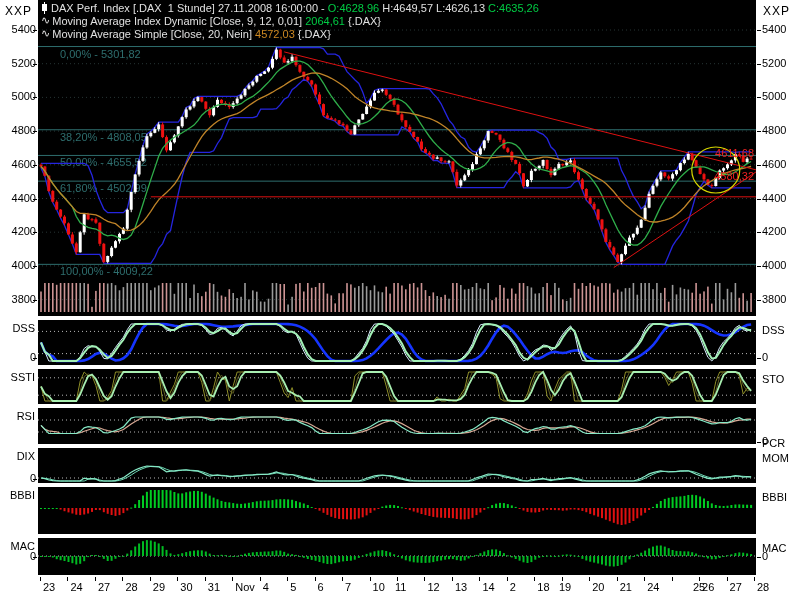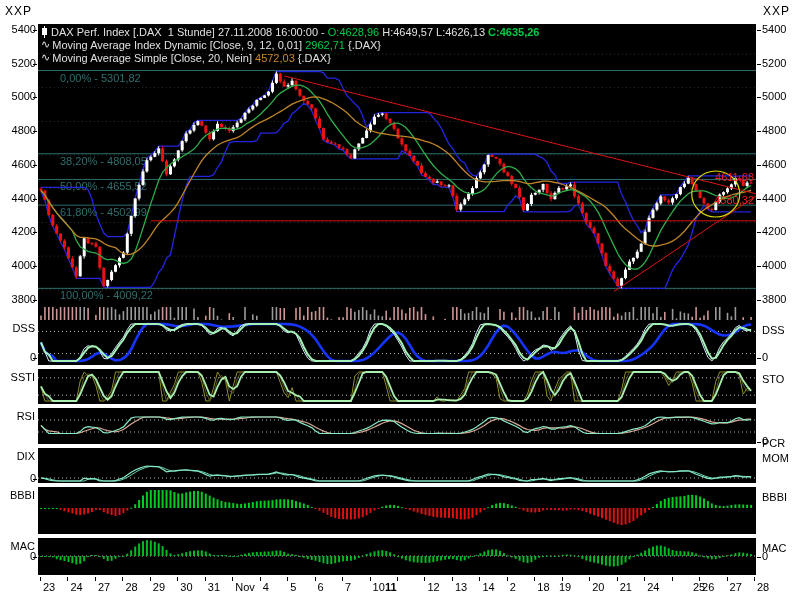--- a/index.html
+++ b/index.html
@@ -1,19 +1,19 @@
 <!DOCTYPE html>
 <html><head>
 <meta charset="utf-8">
 <style>
   html,body{margin:0;padding:0;background:#fff;}
   .screen{position:relative;width:800px;height:600px;background:#fff;overflow:hidden;
           font-family:"Liberation Sans",sans-serif;}
   .panel{position:absolute;left:38px;width:718px;background:#000;}
-  #main-panel{top:0;height:316px;margin-top:24px;}
+  #main-panel{top:0;height:316px;}
   #p-dss{top:320px;height:45px}
   #p-sst{top:369px;height:35px}
   #p-rsi{top:408px;height:36px}
   #p-dix{top:448px;height:35px}
   #p-bbb{top:487px;height:47px}
   #p-mac{top:538px;height:37px}
   svg{display:block}
   #legend{position:absolute;left:2px;top:1px;z-index:5;}
   .lrow{display:flex;align-items:center;height:13px;font-size:11px;white-space:pre;}
   .corner{position:absolute;top:4px;font-size:12px;color:#000;letter-spacing:1px;}
@@ -95,22 +95,22 @@
       <div class="dsh" style="left: 757px; top: 442px;"></div>
       <div class="gl" style="left: 762px; top: 452px;">MOM</div>
       <div class="gl" style="left: 762px; top: 491px;">BBBI</div>
       <div class="gl" style="left: 762px; top: 542px;">MAC</div>
       <div class="gl" style="left: 762px; top: 550px;">0</div>
       <div class="dsh" style="left: 757px; top: 557px;"></div>
     </div>
 
   <div id="main-panel" class="panel">
     <div id="legend">
-        <div class="lrow"><span class="cndl-icon"></span><span style="color: rgb(224, 224, 224);">DAX Perf. Index [.DAX  1 Stunde] 27.11.2008 16:00:00 - </span><span style="color: rgb(0, 204, 68);">O:4628,96</span><span style="color: rgb(224, 224, 224);"> H:4649,57 L:4626,13 </span><span style="color: rgb(0, 204, 68); font-weight: bold;">C:4635,26</span></div>
-        <div class="lrow"><span class="wave-icon">∿</span><span style="color: rgb(224, 224, 224);">Moving Average Index Dynamic [Close, 9, 12, 0,01] </span><span style="color: rgb(0, 204, 68);">2962,71</span><span style="color: rgb(224, 224, 224);"> {.DAX}</span></div>
+        <div class="lrow"><span class="cndl-icon"></span><span style="color: rgb(224, 224, 224);">DAX Perf. Index [.DAX  1 Stunde] 27.11.2008 16:00:00 - </span><span style="color: rgb(0, 204, 68);">O:4628,96</span><span style="color: rgb(224, 224, 224);"> H:4649,57 L:4626,13 </span><span style="color: rgb(0, 204, 68);">C:4635,26</span></div>
+        <div class="lrow"><span class="wave-icon">∿</span><span style="color: rgb(224, 224, 224);">Moving Average Index Dynamic [Close, 9, 12, 0,01] </span><span style="color: rgb(0, 204, 68);">2064,61</span><span style="color: rgb(224, 224, 224);"> {.DAX}</span></div>
         <div class="lrow"><span class="wave-icon">∿</span><span style="color: rgb(224, 224, 224);">Moving Average Simple [Close, 20, Nein] </span><span style="color: rgb(204, 136, 34);">4572,03</span><span style="color: rgb(224, 224, 224);"> {.DAX}</span></div>
       </div>
     <svg id="svg-main" width="718" height="316" viewBox="0 0 718 316">
         <line x1="0" x2="718" y1="30" y2="30" stroke="#263434" stroke-dasharray="1 3"></line>
         <line x1="0" x2="718" y1="63.7" y2="63.7" stroke="#263434" stroke-dasharray="1 3"></line>
         <line x1="0" x2="718" y1="97.4" y2="97.4" stroke="#263434" stroke-dasharray="1 3"></line>
         <line x1="0" x2="718" y1="131.10000000000002" y2="131.10000000000002" stroke="#263434" stroke-dasharray="1 3"></line>
         <line x1="0" x2="718" y1="164.8" y2="164.8" stroke="#263434" stroke-dasharray="1 3"></line>
         <line x1="0" x2="718" y1="198.5" y2="198.5" stroke="#263434" stroke-dasharray="1 3"></line>
         <line x1="0" x2="718" y1="232.20000000000002" y2="232.20000000000002" stroke="#263434" stroke-dasharray="1 3"></line>
@@ -1113,21 +1113,21 @@
       <div class="xl" style="left: 262.688px;">4</div>
       <div class="xt" style="left: 287.149px; top: 577px;"></div>
       <div class="xl" style="left: 290.149px;">5</div>
       <div class="xt" style="left: 314.61px; top: 577px;"></div>
       <div class="xl" style="left: 317.61px;">6</div>
       <div class="xt" style="left: 342.071px; top: 577px;"></div>
       <div class="xl" style="left: 345.071px;">7</div>
       <div class="xt" style="left: 369.532px; top: 577px;"></div>
       <div class="xl" style="left: 372.532px;">10</div>
       <div class="xt" style="left: 396.993px; top: 577px;"></div>
-      <div class="xl" style="left: 385px; font-weight: bold;">11</div>
+      <div class="xl" style="left: 395px;">11</div>
       <div class="xt" style="left: 424.454px; top: 577px;"></div>
       <div class="xl" style="left: 427.454px;">12</div>
       <div class="xt" style="left: 451.915px; top: 577px;"></div>
       <div class="xl" style="left: 454.915px;">13</div>
       <div class="xt" style="left: 479.376px; top: 577px;"></div>
       <div class="xl" style="left: 482.376px;">14</div>
       <div class="xt" style="left: 506.837px; top: 577px;"></div>
       <div class="xl" style="left: 509.837px;">2</div>
       <div class="xt" style="left: 534.298px; top: 577px;"></div>
       <div class="xl" style="left: 537.298px;">18</div>

